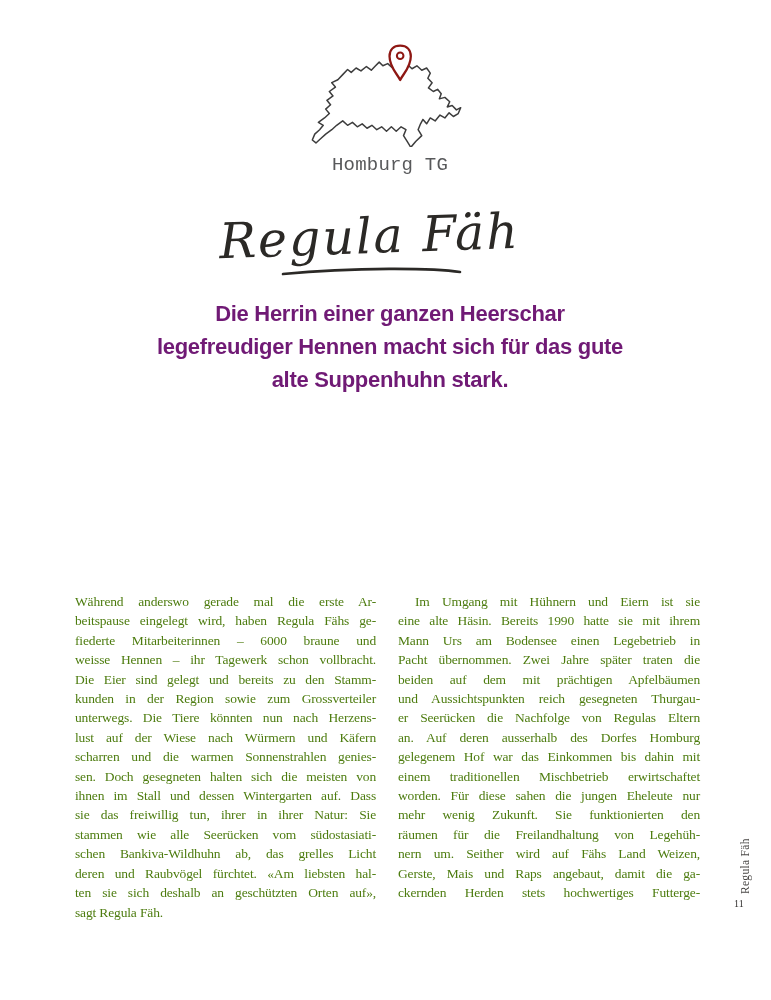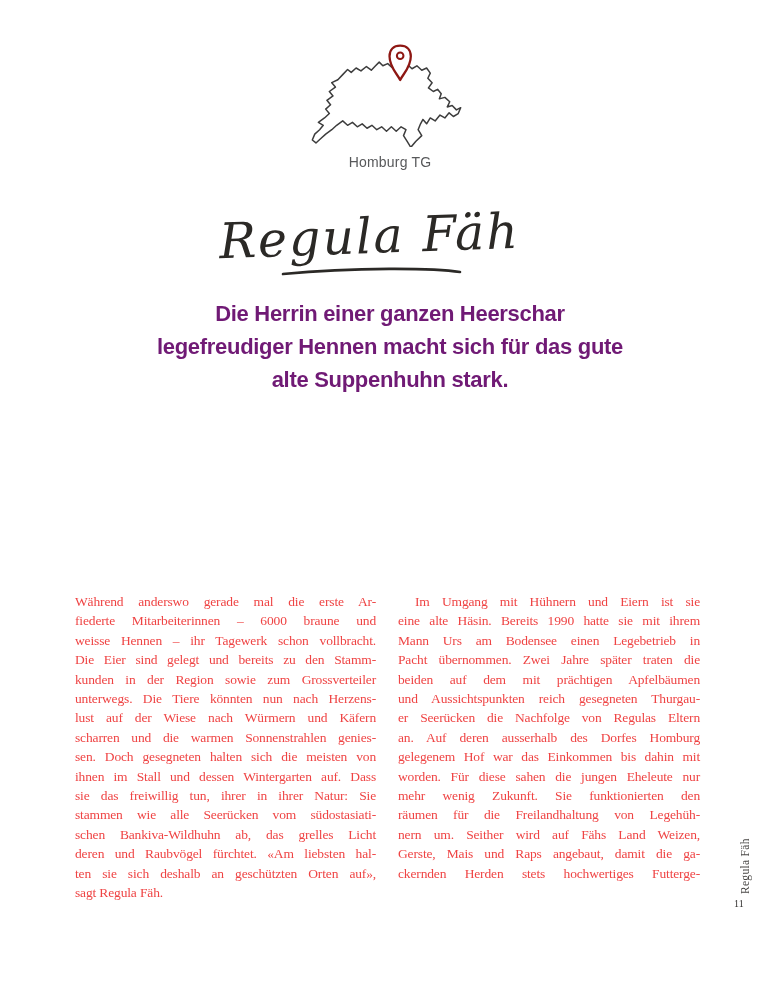--- a/index.html
+++ b/index.html
@@ -11,22 +11,22 @@
     overflow: hidden;
     font-family: "Liberation Serif", serif;
     color: #3a3836;
   }
 
   
   .map-svg { position: absolute; left: 311px; top: 42px; width: 152px; height: 105px; }
   .map-caption {
     position: absolute; left: 75px; top: 154px; width: 630px;
     text-align: center;
-    font-family: Liberation Sans, sans-serif;
-    font-size: 14px; color: #58595b; letter-spacing: .2px;
+    font-family: Liberation Mono, monospace;
+    font-size: 19px; color: #58595b; letter-spacing: .2px;
   }
 
   
   .sig-svg { position: absolute; left: 205px; top: 193px; width: 330px; height: 95px; }
   .sig-text {
     font-family: "DejaVu Serif", serif;
     font-style: italic;
     font-size: 49px;
     letter-spacing: 2px;
     fill: #2b2926;
@@ -41,21 +41,21 @@
     font-size: 22px; line-height: 33px;
     letter-spacing: -0.3px;
     color: #701a75;
   }
 
   
   .column {
     position: absolute; top: 592px;
     font-size: 13.5px; line-height: 19.4px;
     letter-spacing: -0.15px;
-    color: #ef4444;
+    color: #4d7c0f;
   }
   .col-left  { left: 75px;  width: 301px; }
   .col-right { left: 398px; width: 302px; }
   .tline { text-align: justify; text-align-last: justify; white-space: normal; }
   .tline.last-left { text-align-last: left; }
   .indent-first .tline:first-child { text-indent: 17px; }
 
   
   .running-title {
     position: absolute; right: 20px; top: 830px; height: 64px;
@@ -102,20 +102,21 @@
   </svg>
 
   <div class="headline">
     <div>Die Herrin einer ganzen Heerschar</div>
     <div>legefreudiger Hennen macht sich für das gute</div>
     <div>alte Suppenhuhn stark.</div>
   </div>
 
   <div class="column col-left">
       <div class="tline">Während anderswo gerade mal die erste Ar-</div>
+      <div class="tline">beitspause eingelegt wird, haben Regula Fähs ge-</div>
       <div class="tline">fiederte Mitarbeiterinnen – 6000 braune und</div>
       <div class="tline">weisse Hennen – ihr Tagewerk schon vollbracht.</div>
       <div class="tline">Die Eier sind gelegt und bereits zu den Stamm-</div>
       <div class="tline">kunden in der Region sowie zum Grossverteiler</div>
       <div class="tline">unterwegs. Die Tiere könnten nun nach Herzens-</div>
       <div class="tline">lust auf der Wiese nach Würmern und Käfern</div>
       <div class="tline">scharren und die warmen Sonnenstrahlen genies-</div>
       <div class="tline">sen. Doch gesegneten halten sich die meisten von</div>
       <div class="tline">ihnen im Stall und dessen Wintergarten auf. Dass</div>
       <div class="tline">sie das freiwillig tun, ihrer in ihrer Natur: Sie</div>
@@ -129,20 +130,21 @@
   <div class="column col-right indent-first">
       <div class="tline">Im Umgang mit Hühnern und Eiern ist sie</div>
       <div class="tline">eine alte Häsin. Bereits 1990 hatte sie mit ihrem</div>
       <div class="tline">Mann Urs am Bodensee einen Legebetrieb in</div>
       <div class="tline">Pacht übernommen. Zwei Jahre später traten die</div>
       <div class="tline">beiden auf dem mit prächtigen Apfelbäumen</div>
       <div class="tline">und Aussichtspunkten reich gesegneten Thurgau-</div>
       <div class="tline">er Seerücken die Nachfolge von Regulas Eltern</div>
       <div class="tline">an. Auf deren ausserhalb des Dorfes Homburg</div>
       <div class="tline">gelegenem Hof war das Einkommen bis dahin mit</div>
+      <div class="tline">einem traditionellen Mischbetrieb erwirtschaftet</div>
       <div class="tline">worden. Für diese sahen die jungen Eheleute nur</div>
       <div class="tline">mehr wenig Zukunft. Sie funktionierten den</div>
       <div class="tline">räumen für die Freilandhaltung von Legehüh-</div>
       <div class="tline">nern um. Seither wird auf Fähs Land Weizen,</div>
       <div class="tline">Gerste, Mais und Raps angebaut, damit die ga-</div>
       <div class="tline">ckernden Herden stets hochwertiges Futterge-</div>
     </div>
 
   <div class="running-title">Regula Fäh</div>
 

